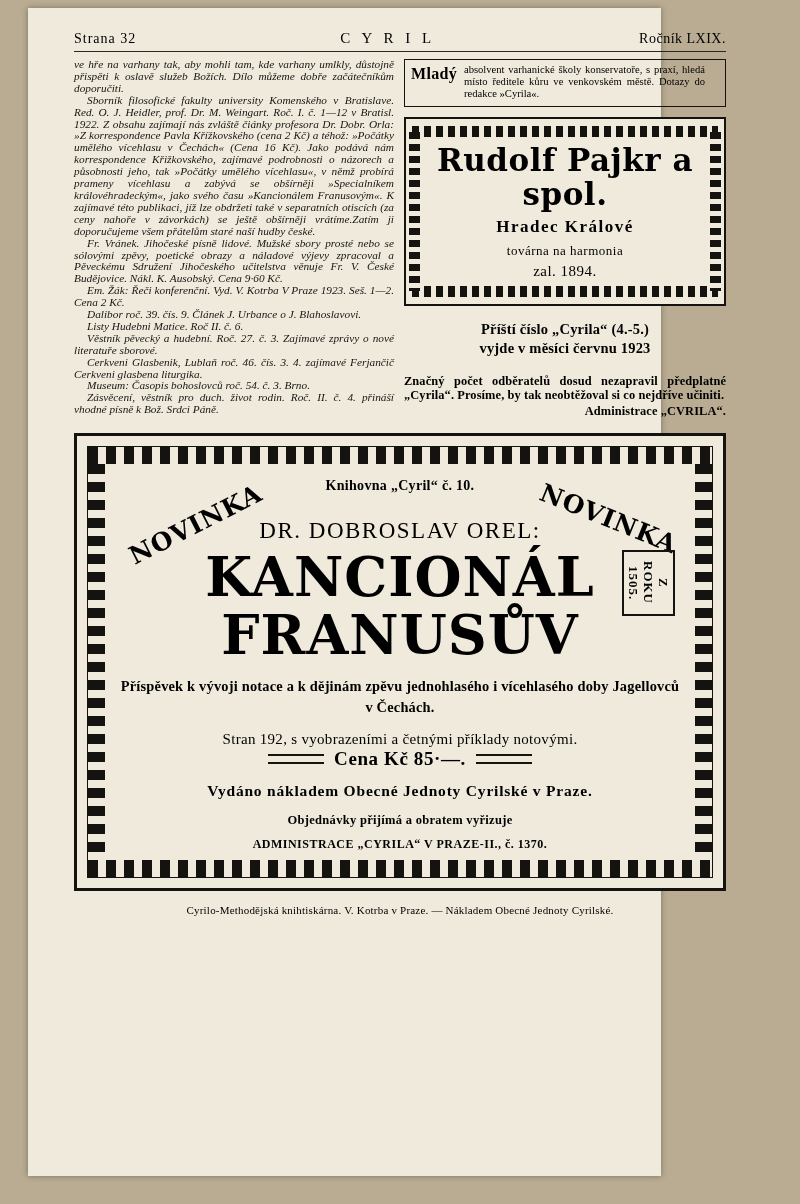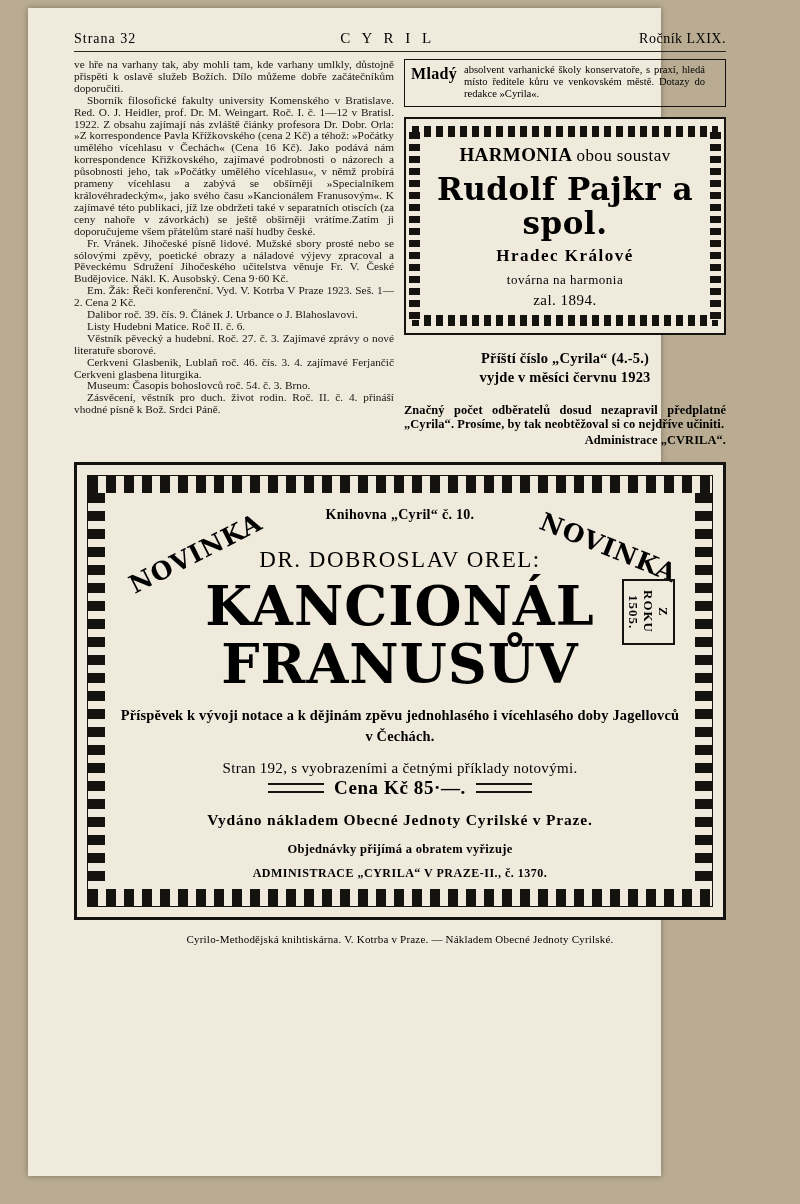--- a/index.html
+++ b/index.html
@@ -36,21 +36,21 @@
   
   .cols{display:flex; margin-top:7px;}
   .col-left{width:320px; padding-right:10px;}
   .col-right{width:322px;}
 
   .txt{
     font-size:11.3px; line-height:11.9px; text-align:justify;
     color:#171512;
     font-family:"Liberation Serif", serif;
   }
-  .txt p{margin:0;}
+  .txt p{margin:0;font-style:italic;}
   .indent{text-indent:13px;}
 
   
   .box-mlady{
     border:1px solid #15130f;
     padding:4px 20px 5px 6px;
     display:flex; align-items:flex-start;
     margin-bottom:10px;
   }
   .box-mlady .word{
@@ -207,24 +207,20 @@
         <div class="box-mlady">
           <div class="word">Mladý</div>
           <div class="body">absolvent varhanické školy konservatoře, s praxí, hledá místo ředitele kůru ve venkovském městě. Dotazy do redakce »Cyrila«.</div>
         </div>
 
         <div class="ad-harmonia">
           <div class="deco"></div>
           <div class="side-deco l"></div>
           <div class="side-deco r"></div>
           <div class="ad-pad">
-            <div class="h-line1">
-              <span>HARMONIA</span>
-              <span class="small">obou soustav</span>
-            </div>
             <div class="h-name">Rudolf Pajkr a spol.</div>
             <div class="h-city">Hradec Králové</div>
             <div class="h-fact">továrna na harmonia</div>
             <div class="h-year">zal. 1894.</div>
           </div>
           <div class="deco bottom"></div>
         </div>
 
         <div class="notice">
           <div>Příští číslo „Cyrila“ (4.-5.)</div>

